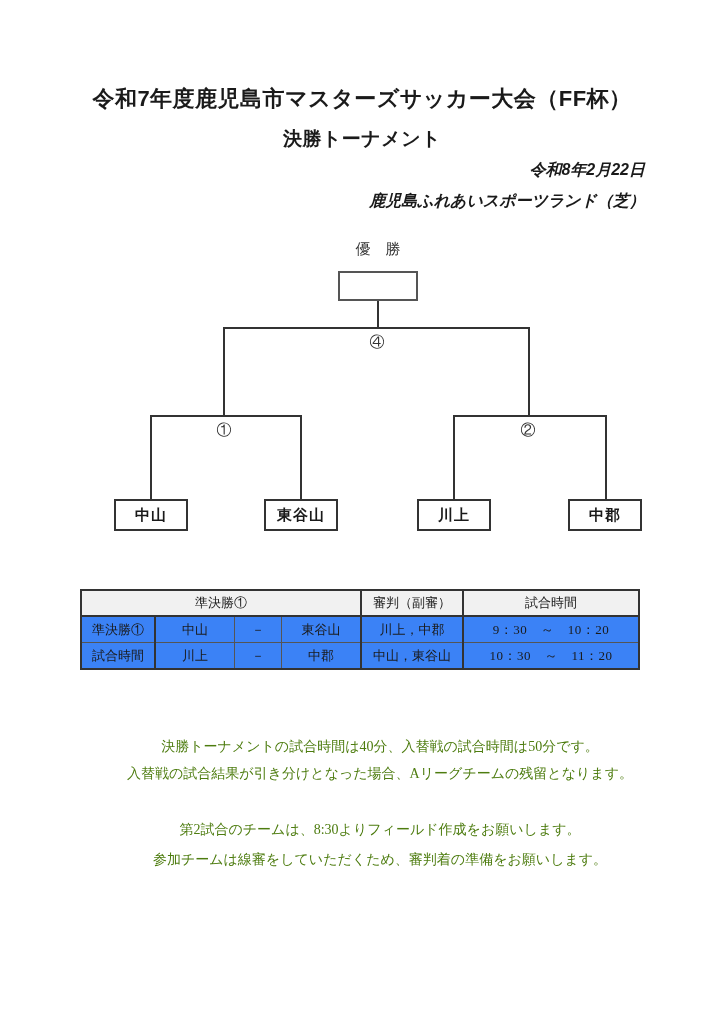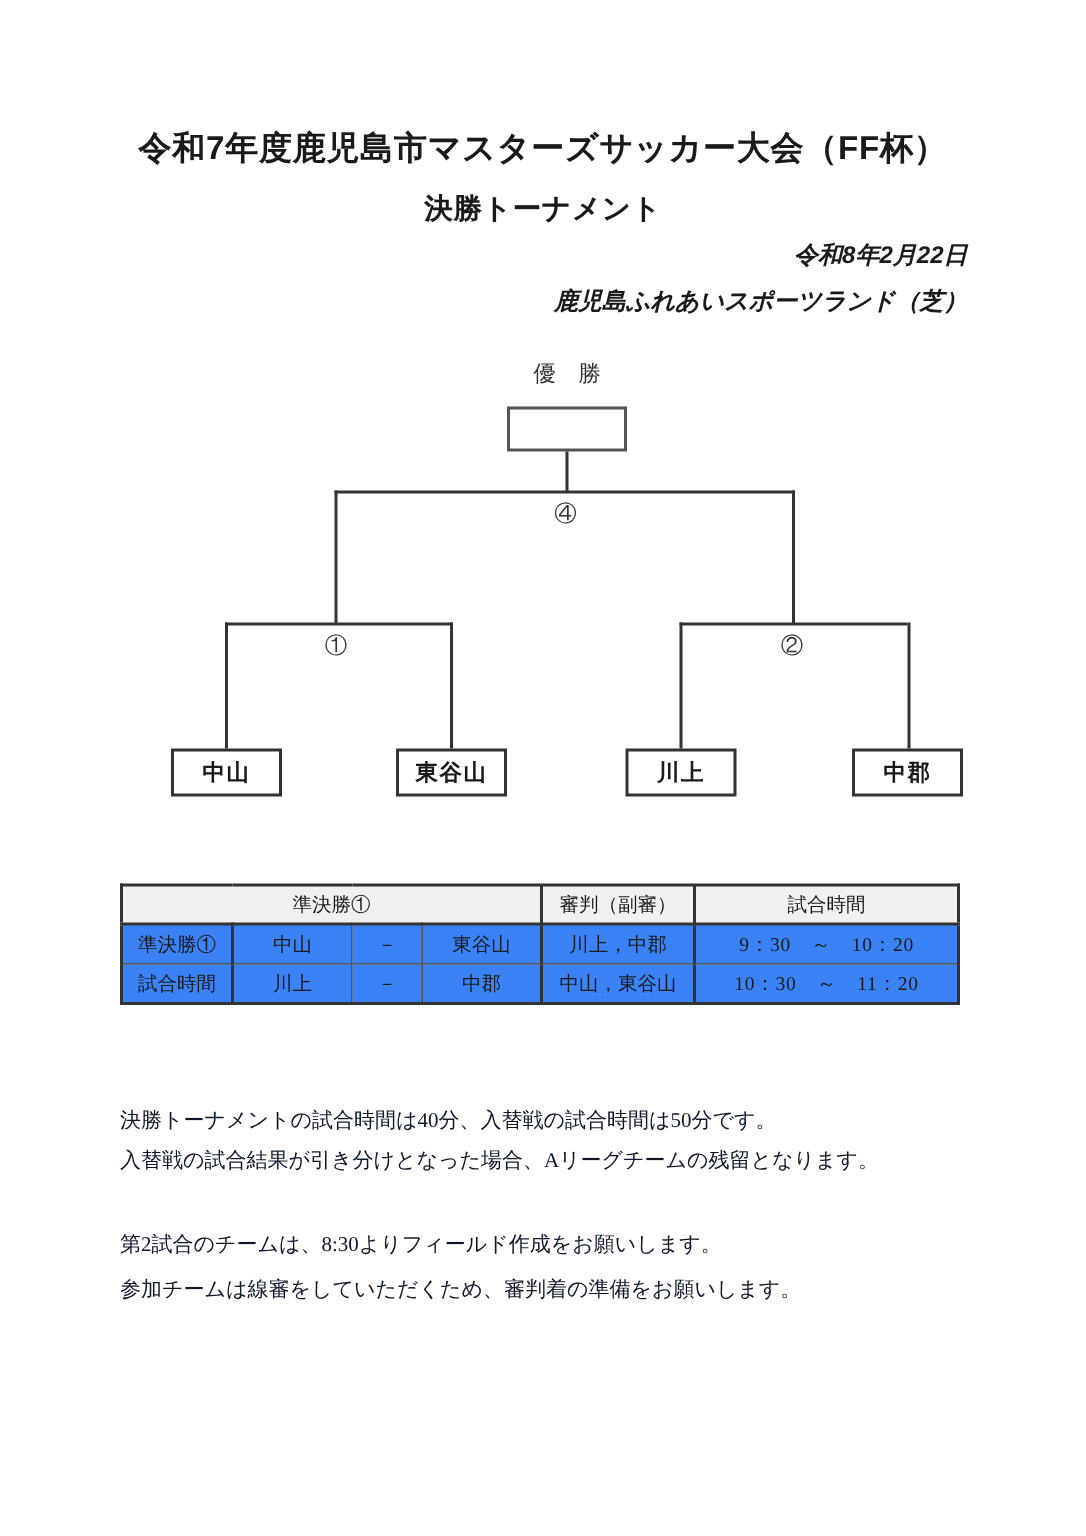--- a/index.html
+++ b/index.html
@@ -135,22 +135,23 @@
   .th-ref   { border-right: 2px solid #333 !important; margin-top: 16px; }
   .time-cell { letter-spacing: 0.5px; }
 
   
   .note {
     position: absolute;
     left: 80px;
     width: 600px;
     font-size: 14px;
     font-family: "Liberation Serif", "DejaVu Serif", serif;
-    color: #0f172a;
+    color: #4d7c0f;
     white-space: nowrap;
+    text-align: center;
   }
   .note-1 { top: 738px; }
   .note-2 { top: 765px; }
   .note-3 { top: 821px; }
   .note-4 { top: 851px; }
 </style>
 </head>
 <body>
 
 <div class="title-main">令和7年度鹿児島市マスターズサッカー大会（FF杯）</div>

